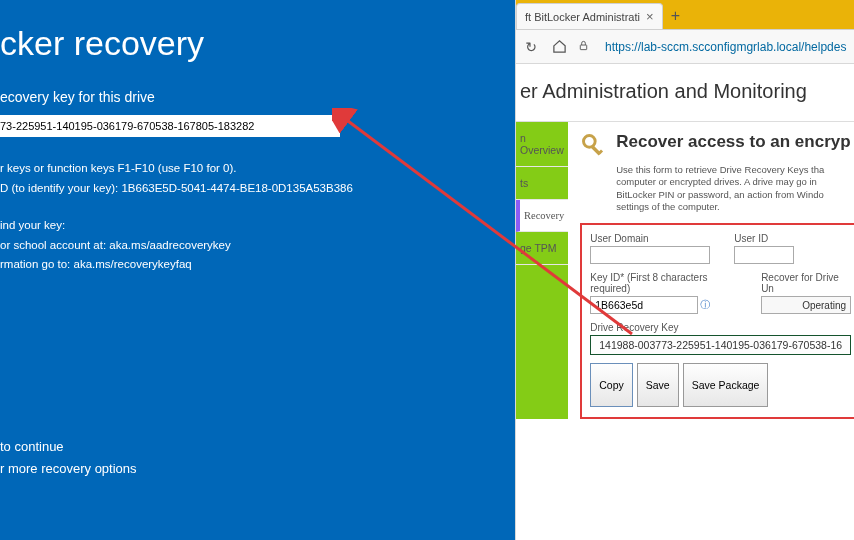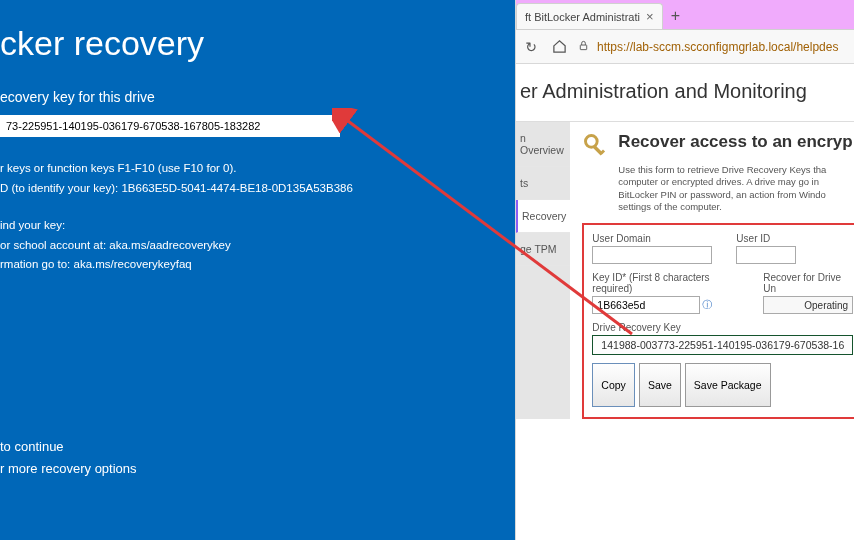--- a/index.html
+++ b/index.html
@@ -26,21 +26,21 @@
 .recovery-subtitle {
   font-size: 14px;
   margin-bottom: 10px;
 }
 .key-input-box {
   background: #fff;
   color: #000;
   width: 340px;
   height: 22px;
   font-size: 11px;
-  padding: 3px 6px;
+  padding: 3px 0;
   border: none;
   font-family: "Segoe UI", Arial, sans-serif;
   display: inline-block;
 }
 .recovery-hint {
   font-size: 11.5px;
   margin-top: 22px;
   line-height: 1.7;
 }
 .recovery-find {
@@ -65,21 +65,21 @@
   height: 540px;
   background: #f3f3f3;
   border-left: 1px solid #d8d8d8;
   display: flex;
   flex-direction: column;
 }
 
 
 .tab-bar {
   height: 30px;
-  background: #f0abfc;
+  background: #eab308;
   display: flex;
   align-items: flex-end;
   border-bottom: 1px solid #d0d0d0;
 }
 .tab {
   background: #f8f8f8;
   border: 1px solid #d0d0d0;
   border-bottom: none;
   border-radius: 4px 4px 0 0;
   height: 26px;
@@ -119,23 +119,23 @@
   align-items: center;
   justify-content: center;
   color: #555;
   cursor: pointer;
   font-size: 14px;
 }
 .url-bar {
   flex: 1;
   display: flex;
   align-items: center;
-  gap: 8px;
+  gap: 16px;
   font-size: 12px;
-  color: #a16207;
+  color: #0369a1;
   white-space: nowrap;
   overflow: hidden;
 }
 .lock-ico { font-size: 11px; }
 
 
 .page-content {
   flex: 1;
   background: #fff;
   color: #333;
@@ -147,32 +147,33 @@
   font-weight: 400;
   color: #333;
   padding: 16px 0 18px 4px;
   border-bottom: 1px solid #ddd;
 }
 .page-body {
   display: flex;
 }
 .side-nav {
   width: 82px;
-  background: #e5e5e5;
+  background: #84cc16;
   font-size: 10.5px;
   color: #555;
 }
 .side-nav-item {
   padding: 10px 4px;
   border-bottom: 1px solid #e6e6e6;
   cursor: pointer;
 }
 .side-nav-item.active {
   background: #fff;
-  border-left: 2px solid #8b5cf6;
+  border-left: 4px solid #8b5cf6;
+  font-family: Liberation Serif, serif;
 }
 
 .main-panel {
   flex: 1;
   padding: 10px 0 0 12px;
 }
 .panel-title-row {
   display: flex;
   align-items: flex-start;
   gap: 8px;

